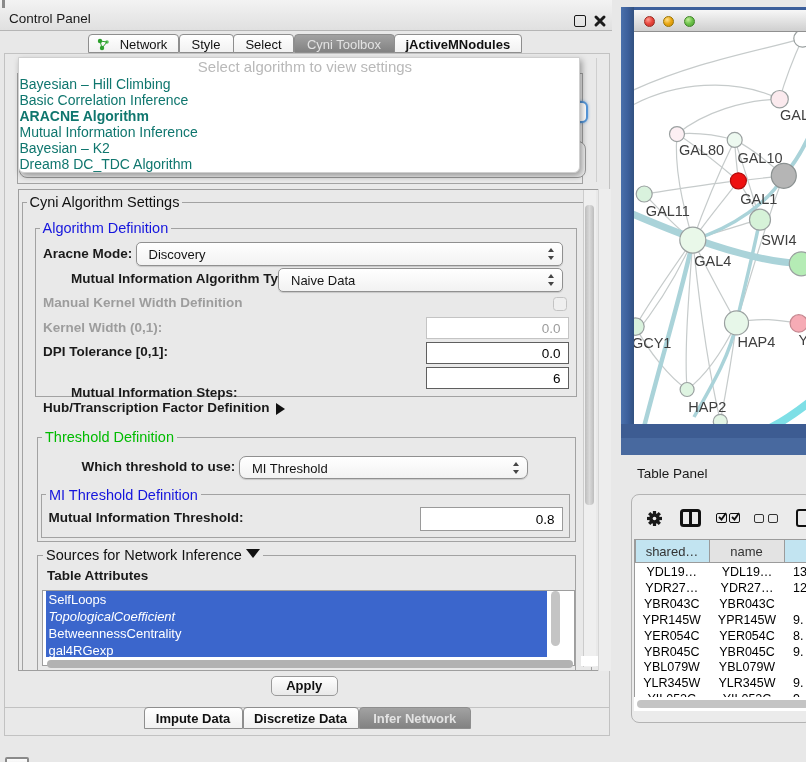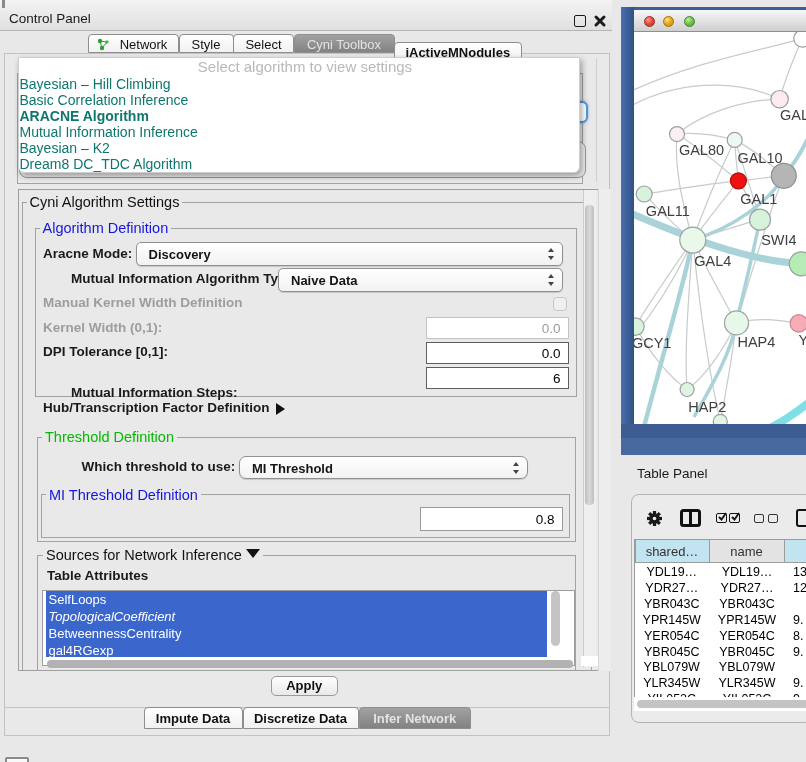--- a/index.html
+++ b/index.html
@@ -2,21 +2,21 @@
 <html><head>
 <meta charset="utf-8">
 <style>
 html,body{margin:0;padding:0;width:806px;height:762px;overflow:hidden;background:#e8e8e8;
  font-family:"Liberation Sans",sans-serif;}
 .abs{position:absolute;}
 .lbl{position:absolute;font-size:13.5px;color:#1a1a1a;white-space:nowrap;}
 .b{font-weight:bold;}
 .combo{position:absolute;box-sizing:border-box;background:linear-gradient(#ffffff,#f2f2f2);border:1px solid #909090;
  border-radius:5px;box-shadow:0 1px 1px rgba(0,0,0,0.15);font-size:13px;color:#141414;}
-.combo .ct{position:absolute;left:12px;top:50%;transform:translateY(-50%);white-space:nowrap;font-weight:bold;}
+.combo .ct{position:absolute;left:12px;top:50%;transform:translateY(-50%);white-space:nowrap;}
 .stp{position:absolute;right:7px;top:50%;width:7px;height:12px;transform:translateY(-50%);}
 .stp:before{content:"";position:absolute;left:0;top:0;border-left:3.5px solid transparent;
  border-right:3.5px solid transparent;border-bottom:4.5px solid #444;}
 .stp:after{content:"";position:absolute;left:0;bottom:0;border-left:3.5px solid transparent;
  border-right:3.5px solid transparent;border-top:4.5px solid #444;}
 .fld{position:absolute;box-sizing:border-box;background:#fff;font-size:13.5px;text-align:right;color:#000;}
 .fld span{position:absolute;right:7px;top:50%;transform:translateY(-50%);}
 .grp{position:absolute;border:1px solid #a2a2a2;}
 .gt{position:absolute;top:-9px;font-size:14.5px;background:#e9e9e9;padding:0 3px;white-space:nowrap;line-height:17px;}
 .tab{position:absolute;top:34px;height:19px;background:linear-gradient(#ffffff,#f1f1f1);
@@ -43,21 +43,21 @@
 
 <div class="tab" style="left:88px;width:91px;"><svg class="abs" style="left:8px;top:3px;" width="13" height="13" viewBox="0 0 13 13">
       <circle cx="3" cy="3" r="2.2" fill="#2ca02c"></circle>
       <circle cx="10" cy="4" r="1.8" fill="#5ec05e"></circle>
       <circle cx="5" cy="10" r="2.2" fill="#2ca02c"></circle>
       <path d="M3,3 L10,4 L5,10 Z" fill="none" stroke="#2ca02c" stroke-width="1"></path>
     </svg><span style="margin-left:20px;">Network</span></div>
 <div class="tab" style="left:178.5px;width:55px;">Style</div>
 <div class="tab" style="left:233px;width:61px;">Select</div>
 <div class="tab seltab" style="left:293.5px;width:101px;">Cyni Toolbox</div>
-<div class="tab" style="left:394px;width:127.5px;font-weight:bold;margin-top:8px;">jActiveMNodules</div>
+<div class="tab" style="left:394px;width:127.5px;font-weight:bold;">jActiveMNodules</div>
 
 <div class="grp" style="left:17px;top:73px;width:564px;height:109px;"></div>
 <div class="abs" style="left:596px;top:58px;width:0;height:124px;border-left:1px solid #cfcfcf;"></div>
 <div class="abs" style="left:500px;top:100.5px;width:88px;height:22px;background:#fff;border:2.5px solid #5596d8;border-radius:6px;box-sizing:border-box;box-shadow:0 0 3px rgba(85,150,216,0.8);"></div>
 <div class="abs" style="left:19px;top:141px;width:567px;height:37px;background:#ececec;border:1px solid #9a9a9a;border-radius:8px;box-sizing:border-box;"></div>
 
 <div class="abs" id="scrollc" style="left:17.5px;top:188.5px;width:579px;height:480.5px;background:#e9e9e9;border:1px solid #9e9e9e;box-sizing:content-box;overflow:hidden;">
 
  <div class="grp" style="left:3.5px;top:12px;width:568px;height:643px;"></div>
  <div class="gt" style="left:8px;top:4.5px;color:#111;">Cyni Algorithm Settings</div>
@@ -95,20 +95,21 @@
  <div class="grp" style="left:18.5px;top:247px;width:537px;height:103px;"></div>
  <div class="gt" style="left:23.5px;top:239.5px;color:#00bb00;">Threshold Definition</div>
  <div class="lbl b" style="left:63px;top:269.5px;">Which threshold to use:</div>
  <div class="combo" style="left:220.5px;top:266.5px;width:289px;height:23px;border-radius:7px;">
       <span class="ct">MI Threshold</span>
       <span class="stp"></span>
     </div>
 
  <div class="grp" style="left:22.5px;top:304.5px;width:526.5px;height:41.5px;"></div>
  <div class="gt" style="left:27.5px;top:297px;color:#1515dd;">MI Threshold Definition</div>
+ <div class="lbl b" style="left:30px;top:320px;">Mutual Information Threshold:</div>
  <div class="fld" style="left:401.5px;top:317.5px;width:142.5px;height:23.5px;border:1px solid #9a9a9a;">
       <span>0.8</span>
     </div>
 
  <div class="grp" style="left:18.5px;top:365px;width:537px;height:130px;"></div>
  <div class="gt" style="left:24.5px;top:357.5px;color:#111;">Sources for Network Inference <span style="display:inline-block;vertical-align:2px;width:0;height:0;border-left:7px solid transparent;border-right:7px solid transparent;border-top:9px solid #111;"></span></div>
  <div class="lbl b" style="left:28.5px;top:378.5px;">Table Attributes</div>
 
  <div class="abs" style="left:23.5px;top:400px;width:533px;height:76px;background:#fff;border:1px solid #9e9e9e;box-sizing:border-box;"></div>
  <div class="abs" style="left:27.5px;top:401px;width:500.5px;height:66px;background:#3b66cc;"></div>

